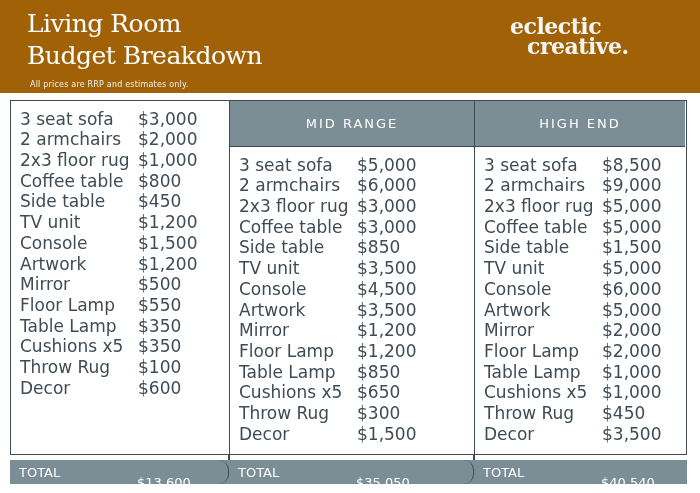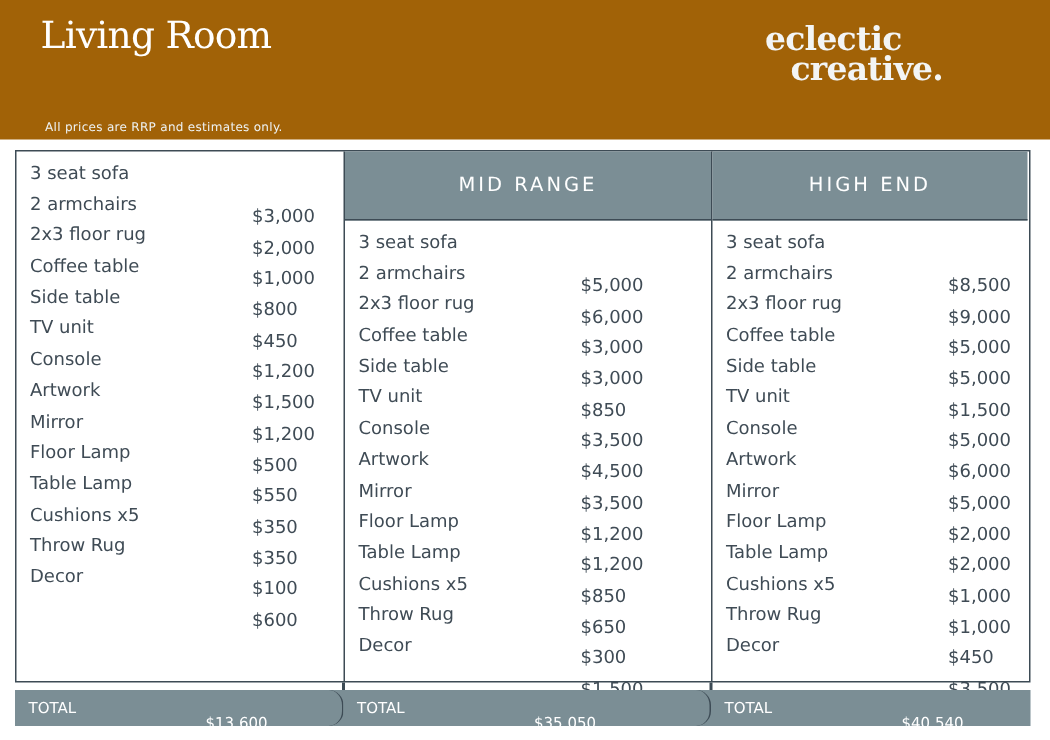--- a/index.html
+++ b/index.html
@@ -32,40 +32,41 @@
   }
   .col { flex: none; position: relative; border-right: 1.5px solid #3d4b55; }
   .col:last-child { border-right: none; }
   .col-head {
     height: 46px; background: #7b8e95; color: #ffffff;
     border-bottom: 1.5px solid #3d4b55;
     display: flex; align-items: center; justify-content: center;
     font-size: 13px; letter-spacing: 2px;
   }
   .rows { padding-top: 7px; }
-  .row { height: 20.7px; display: flex; align-items: flex-start; font-size: 12px; color: #3f4b55; gap: 30px; }
+  .row { height: 20.7px; display: flex; align-items: flex-end; font-size: 17px; color: #3f4b55; }
   .row .item { width: 127px; padding-left: 9px; }
   .row .price { flex: 1; margin-top: 29px; }
 
   .totals {
     position: absolute; left: 10px; top: 460px; width: 677px; height: 24px;
     background: #7b8e95; display: flex;
   }
-  .tcell { flex: none; display: flex; align-items: center; color: #ffffff; font-size: 10px; border-right: 1.5px solid #3d4b55; border-radius: 10px; }
+  .tcell { flex: none; display: flex; align-items: center; color: #ffffff; font-size: 13px; border-right: 1.5px solid #3d4b55; border-radius: 10px; }
   .tcell:last-child { border-right: none; }
   .tcell .tlabel { width: 127px; padding-left: 9px; }
   .tcell .tval { flex: 1; margin-top: 21px; }
   .gapline { position: absolute; top: 455px; height: 5px; width: 1.5px; background: #3d4b55; }
 </style>
 </head>
 <body>
 
 <div class="header">
   <div class="title">
     <div>Living Room</div>
+    <div>Budget Breakdown</div>
   </div>
   <div class="subtitle">All prices are RRP and estimates only.</div>
   <div class="logo">
     <span>eclectic</span>
     <span class="l2">creative.</span>
   </div>
 </div>
 
 <div class="table" id="budget-table">
     <div class="col" style="width: 219px;">

